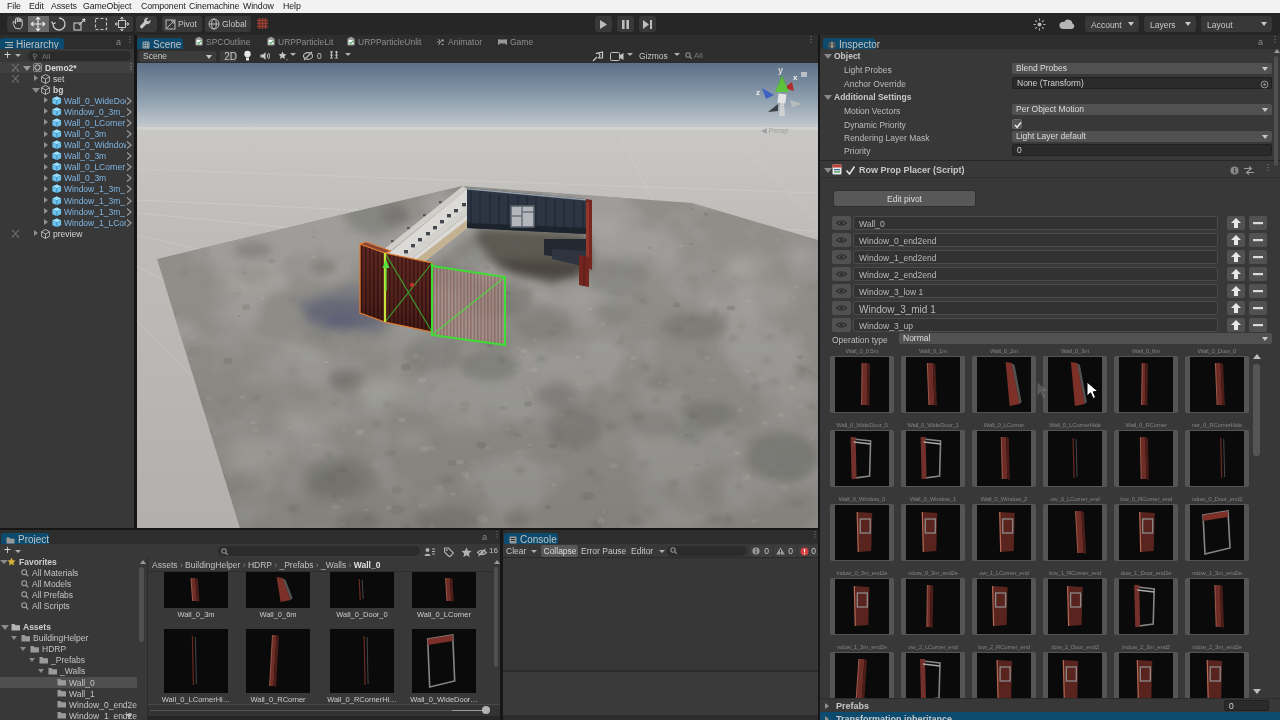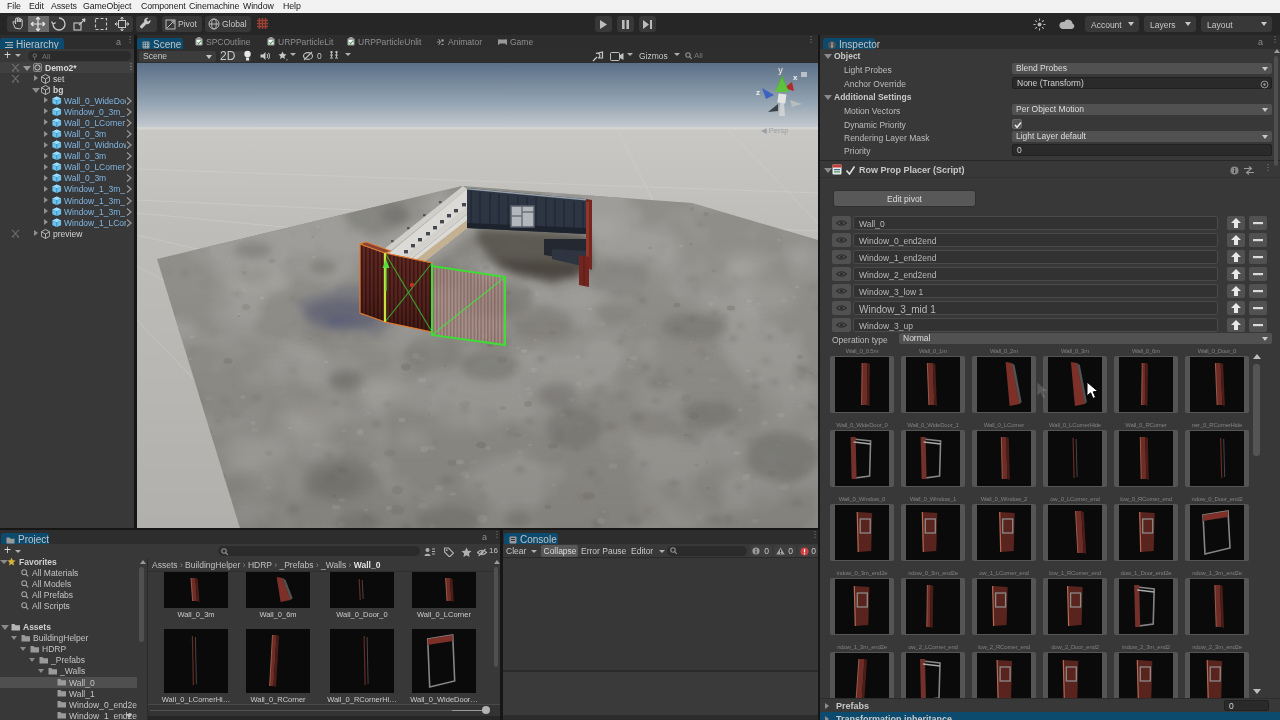--- a/index.html
+++ b/index.html
@@ -372,21 +372,21 @@
           <circle cx="6.5" cy="2.5" r="1.3" fill="#999"></circle>
           <path d="M5.2 7 c0-1.8 2.6-1.8 2.6 0" fill="#999"></path>
         </svg>Animator</div>
       <div class="itab" style="left:356px;width:39px"><svg class="ti" width="9" height="7">
           <path d="M2 0.5 h5 a2 2.4 0 0 1 1.7 5.6 l-1.7-1.6 h-5 l-1.7 1.6 A2 2.4 0 0 1 2 0.5" fill="#999"></path>
         </svg>Game</div>
       <span class="dots3" style="right:8px;top:3px">⋮</span>
     </div>
     <div class="abs" style="left:0;top:14px;width:681px;height:14px;background:#2e2e2e">
       <div class="ddown" style="left:2px;top:1.5px;width:77px;height:11px;background:#3c3c3c;color:#c8c8c8">Scene</div>
-      <div class="abs" style="left:83px;top:1.5px;width:31px;height:11px;background:#3c3c3c;border-radius:2px;color:#c8c8c8;font-size:12px;text-align:left;line-height:11px">2D</div>
+      <div class="abs" style="left:83px;top:1.5px;width:17px;height:11px;background:#3c3c3c;border-radius:2px;color:#c8c8c8;font-size:10px;text-align:right;line-height:11px">2D</div>
       <svg width="9" height="12" style="position:absolute;left:106px;top:1px">
         <circle cx="4.5" cy="4" r="3.2" fill="#e8e8e8"></circle>
         <rect x="3" y="7.5" width="3" height="3" fill="#e8e8e8"></rect>
       </svg>
       <svg width="10" height="10" style="position:absolute;left:123px;top:2px">
         <path d="M0.5 3.5 h2.5 l2.5-2.5 v8 l-2.5-2.5 h-2.5 z" fill="#c8c8c8"></path>
         <path d="M7 3 a3 3 0 0 1 0 4 M8.5 1.8 a4.8 4.8 0 0 1 0 6.4" stroke="#c8c8c8" fill="none"></path>
       </svg>
       <svg width="11" height="10" style="position:absolute;left:140px;top:2px">
         <path d="M5.5 0.5 l1.2 2.6 2.8 0.3 -2.1 1.9 0.6 2.8 -2.5-1.5 -2.5 1.5 0.6-2.8 -2.1-1.9 2.8-0.3 z" fill="#c8c8c8"></path>

